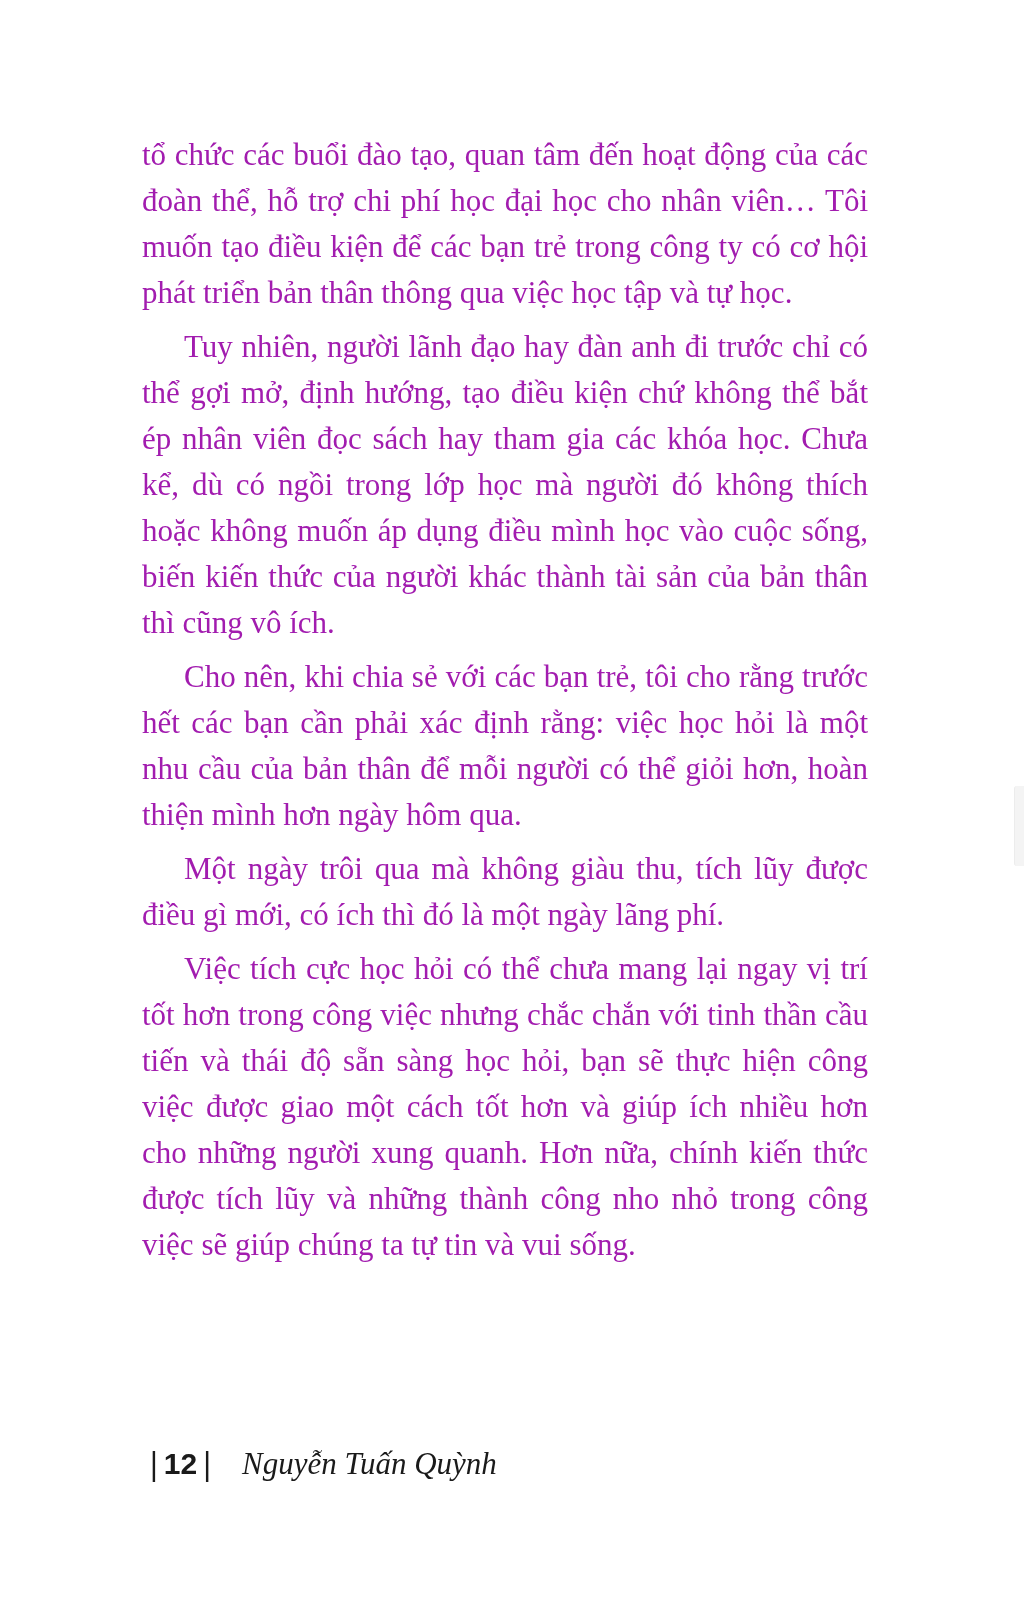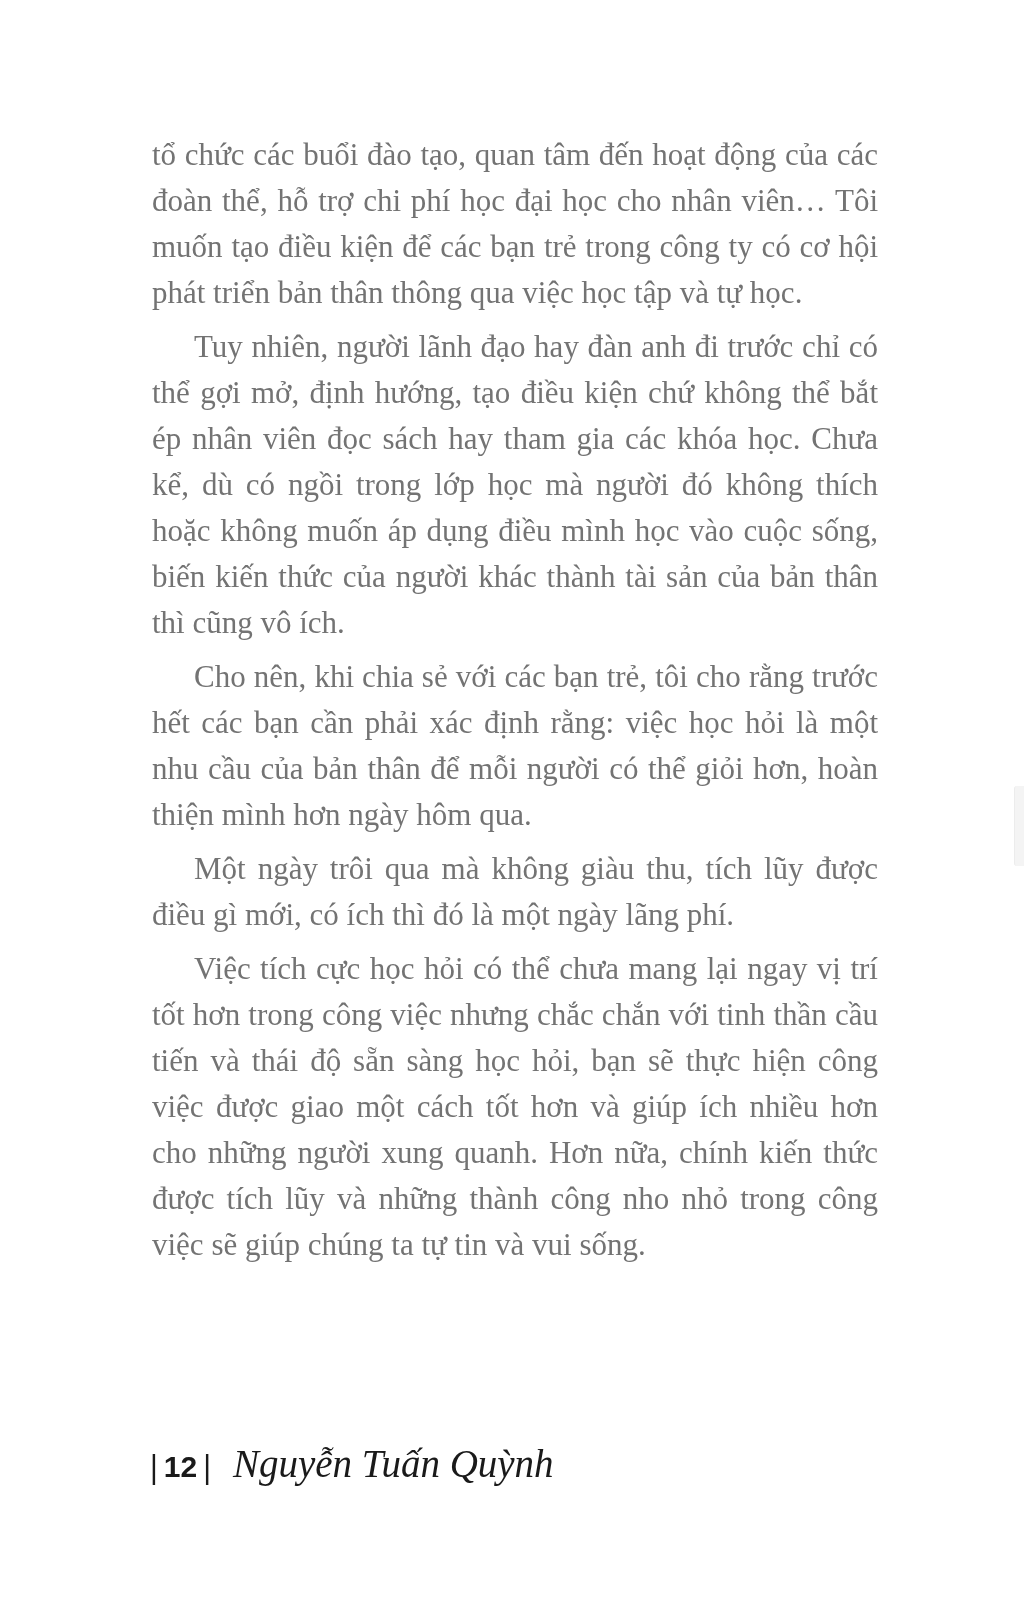--- a/index.html
+++ b/index.html
@@ -9,24 +9,24 @@
   }
   .page {
     position: relative;
     width: 1024px;
     height: 1615px;
     background: #ffffff;
     overflow: hidden;
   }
   .text-block {
     position: absolute;
-    left: 152px;
+    left: 142px;
     top: 132px;
     width: 726px;
-    color: #737373;
+    color: #a21caf;
     font-size: 31px;
     line-height: 46px;
     text-align: justify;
   }
   .paragraph { margin: 0; }
   .paragraph + .paragraph { margin-top: 8px; }
   .paragraph.indented { text-indent: 42px; }
   .page-footer {
     position: absolute;
     left: 150px;
@@ -44,22 +44,22 @@
     transform: scaleY(1.1);
     display: inline-block;
   }
   .folio-number {
     font-family: "Liberation Sans", "DejaVu Sans", sans-serif;
     font-weight: 700;
     margin: 0 6px;
   }
   .footer-author {
     font-style: italic;
-    margin-left: 22px;
-    font-size: 39px;
+    margin-left: 31px;
+    font-size: 31px;
   }
   .page-edge-artifact {
     position: absolute;
     right: 0;
     top: 786px;
     width: 10px;
     height: 80px;
     background: #f4f4f4;
     border-left: 1px solid #ececec;
     border-radius: 3px 0 0 3px;

